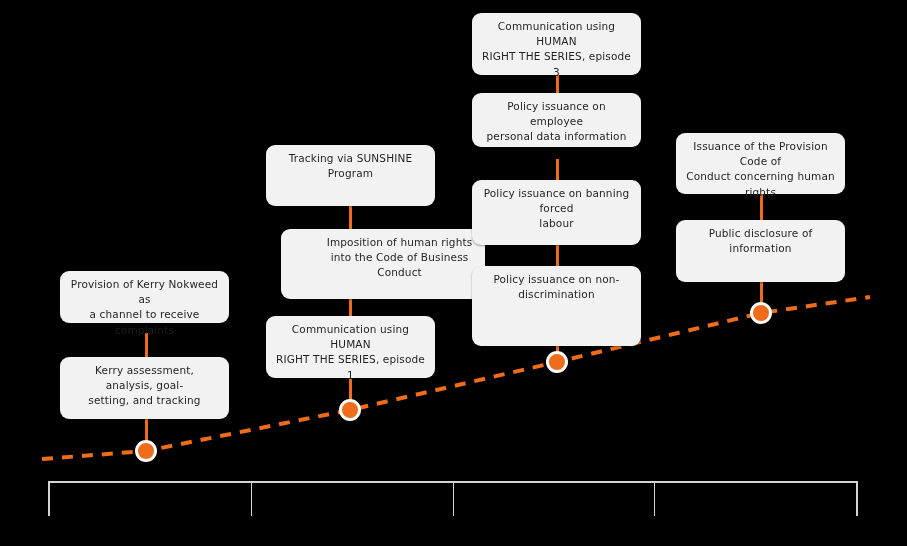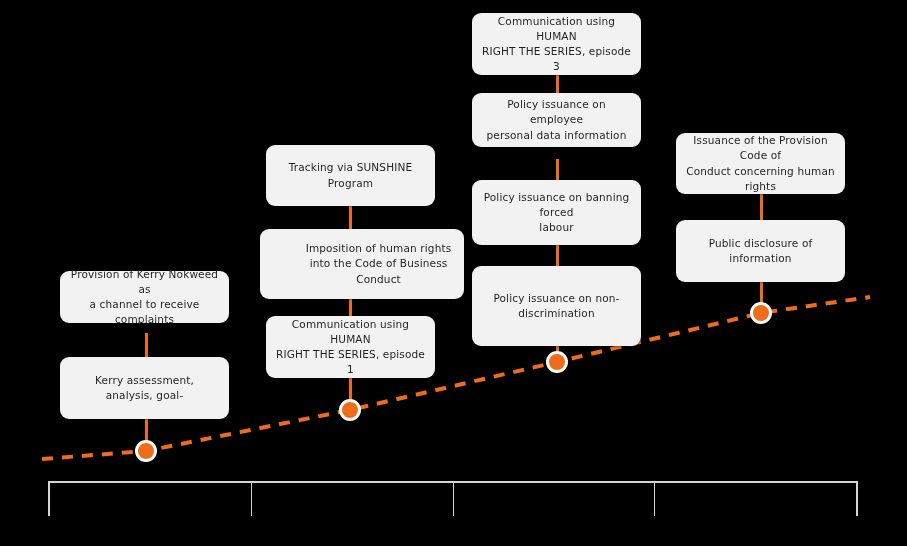--- a/index.html
+++ b/index.html
@@ -16,21 +16,21 @@
     font-family: "DejaVu Sans", "Liberation Sans", sans-serif;
   }
 
   
   .box {
     position: absolute;
     box-sizing: border-box;
     background: #f2f2f2;
     border-radius: 9px;
     display: flex;
-    align-items: center;
+    align-items: flex-start;
     justify-content: center;
     text-align: center;
     padding: 6px 10px;
     color: #231f20;
     font-size: 10.5px;
     line-height: 1.45;
     letter-spacing: 0.15px;
     box-shadow: 0 1px 2px rgba(0,0,0,0.35);
   }
   .box span { display: block; }
@@ -93,32 +93,33 @@
       <div class="stem" style="left: 144.5px; top: 419px; height: 32px;"></div>
       <div class="box" style="left: 60px; top: 271px; width: 169px; height: 52px;">
         <div>
           <span>Provision of Kerry Nokweed as</span>
           <span>a channel to receive complaints</span>
         </div>
       </div>
       <div class="box" style="left: 60px; top: 357px; width: 169px; height: 62px;">
         <div>
           <span>Kerry assessment, analysis, goal-</span>
+          <span>setting, and tracking</span>
         </div>
       </div>
       <div class="node" style="left: 146px; top: 451px;"></div>
       <div class="stem" style="left: 348.5px; top: 206px; height: 23px;"></div>
       <div class="stem" style="left: 348.5px; top: 299px; height: 17px;"></div>
       <div class="stem" style="left: 348.5px; top: 378px; height: 32px;"></div>
       <div class="box" style="left: 266px; top: 145px; width: 169px; height: 61px;">
         <div>
           <span>Tracking via SUNSHINE Program</span>
         </div>
       </div>
-      <div class="box" style="left: 260px; top: 229px; width: 204px; height: 70px; padding-left: 43px;">
+      <div class="box" style="left: 281px; top: 229px; width: 204px; height: 70px; padding-left: 43px;">
         <div>
           <span>Imposition of human rights</span>
           <span>into the Code of Business Conduct</span>
         </div>
       </div>
       <div class="box" style="left: 266px; top: 316px; width: 169px; height: 62px;">
         <div>
           <span>Communication using HUMAN</span>
           <span>RIGHT THE SERIES, episode 1</span>
         </div>

